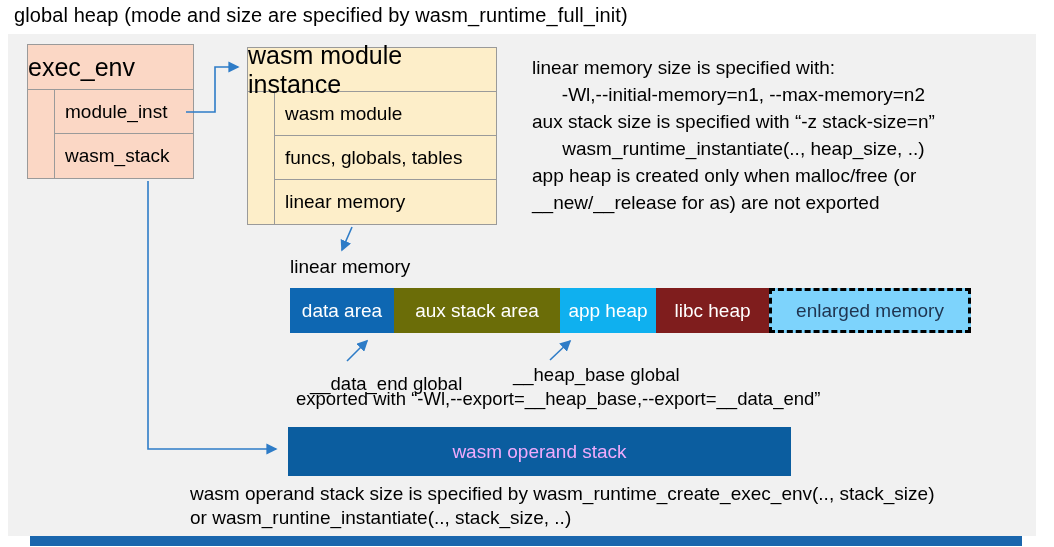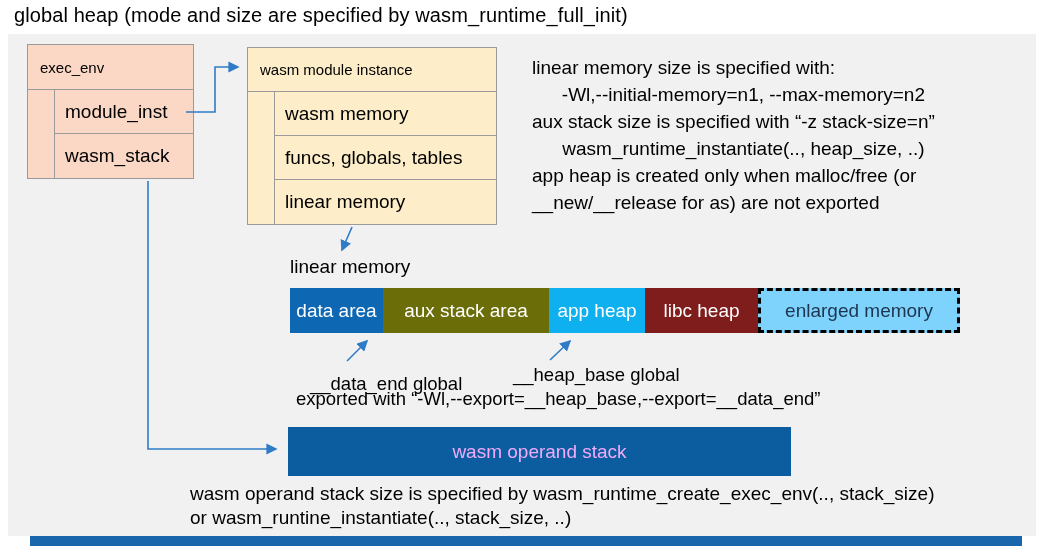--- a/index.html
+++ b/index.html
@@ -10,37 +10,37 @@
   .page-title { left:14px; top:4px; font-size:20px; letter-spacing:.1px; }
 
   .canvas { left:8px; top:34px; width:1028px; height:502px; background:#f1f1f1; }
 
   
   .box { border:1px solid #9a9a9a; }
   .box-pink { background:#fbd7c5; }
   .box-cream { background:#fdeec9; }
   .exec-box { left:27px; top:44px; width:167px; }
   .inst-box { left:247px; top:47px; width:250px; }
-  .box-title { height:45px; display:flex; align-items:center; padding-left:12px;
-               font-size:15px; border-bottom:1px solid #9a9a9a; }
+  .box-title { height:45px; display:flex; align-items:center; 
+               font-size:25px; border-bottom:1px solid #9a9a9a; }
   .inst-box .box-title { height:44px; }
   .sub-row { margin-left:26px; height:44px; display:flex; align-items:center; padding-left:10px;
              font-size:19px; border-left:1px solid #9a9a9a; border-bottom:1px solid #9a9a9a; }
   .sub-row:last-child { border-bottom:none; }
 
   
   .notes { left:532px; top:54px; font-size:19px; line-height:27px; white-space:nowrap; }
   .notes .indent { padding-left:20px;text-align:center; }
 
   
   .lm-label { left:290px; top:256px; font-size:19px; }
   .lm-bar { left:290px; top:288px; height:45px; display:flex; }
   .lm-seg { height:45px; display:flex; align-items:center; justify-content:center;
             font-size:19px; color:#fff; white-space:nowrap; }
-  .seg-0 { width:93px; } .seg-1 { width:166px; } .seg-2 { width:96px; }
+  .seg-0 { width:104px; } .seg-1 { width:166px; } .seg-2 { width:96px; }
   .seg-3 { width:113px; }
   .seg-4 { width:202px; border:3px dashed #000; }
 
   .ann { font-size:18.5px; white-space:nowrap; }
   .ann-data-end { left:310px; top:363px;margin-top:10px; }
   .ann-heap-base { left:513px; top:364px; }
   .ann-exported { left:296px; top:388px; }
 
   
   .op-bar { left:288px; top:427px; width:503px; height:49px; display:flex;
@@ -61,21 +61,21 @@
   <div class="abs page-title">global heap (mode and size are specified by wasm_runtime_full_init)</div>
 
   <div class="abs box box-pink exec-box">
     <div class="box-title">exec_env</div>
     <div class="sub-row">module_inst</div>
     <div class="sub-row">wasm_stack</div>
   </div>
 
   <div class="abs box box-cream inst-box">
     <div class="box-title">wasm module instance</div>
-    <div class="sub-row">wasm memory</div>
+    <div class="sub-row">wasm module</div>
     <div class="sub-row">funcs, globals, tables</div>
     <div class="sub-row">linear memory</div>
   </div>
 
   <div class="abs notes">
     <div>linear memory size is specified with:</div>
     <div class="indent">-Wl,--initial-memory=n1, --max-memory=n2</div>
     <div>aux stack size is specified with “-z stack-size=n”</div>
     <div class="indent">wasm_runtime_instantiate(.., heap_size, ..)</div>
     <div>app heap is created only when malloc/free (or</div>

